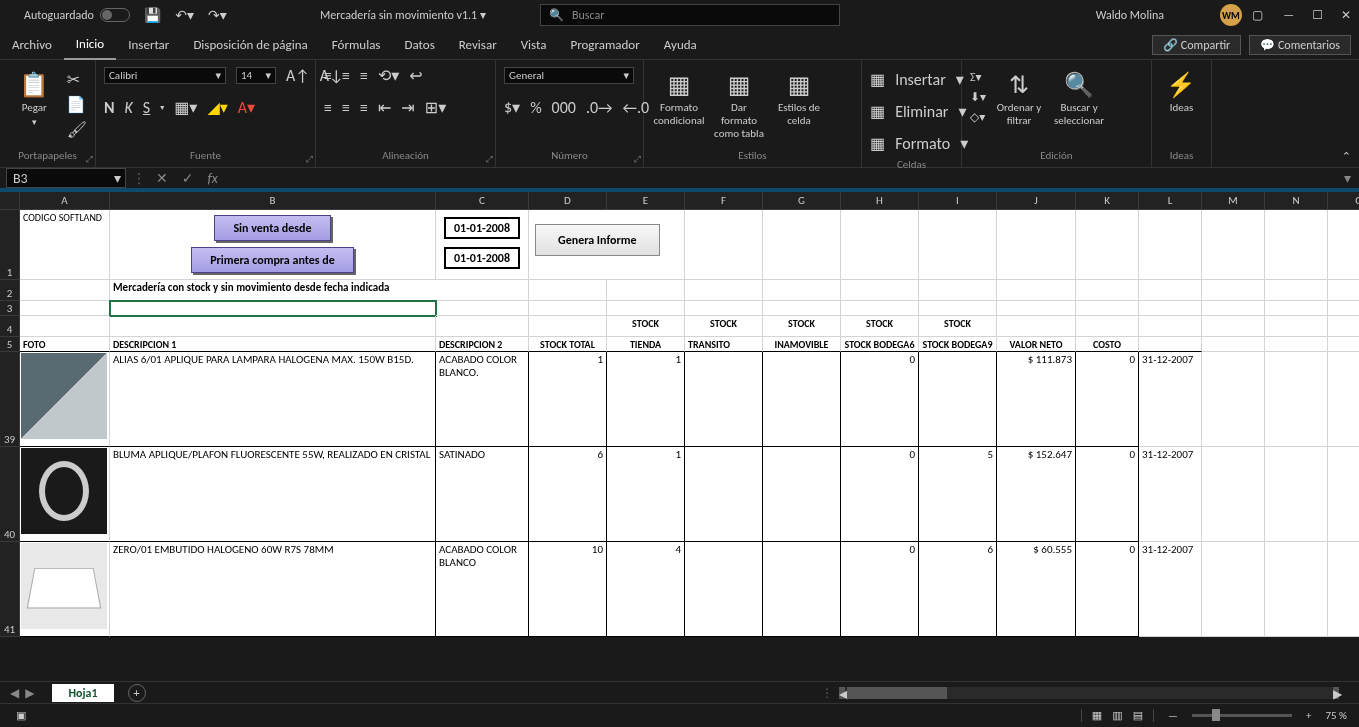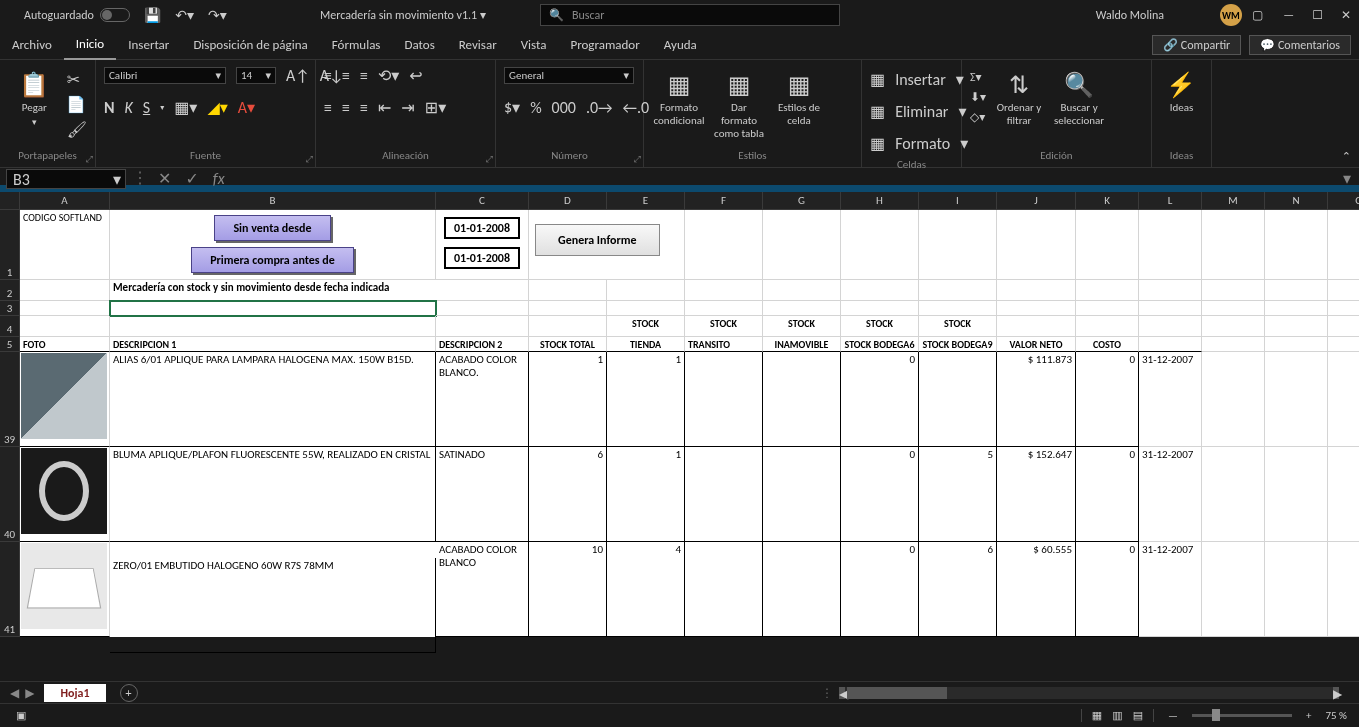--- a/index.html
+++ b/index.html
@@ -22,40 +22,40 @@
 .menubar .right-actions .btn { border:1px solid #555; padding:2px 10px; font-size:12px; background:#2a2a2a;}
 .ribbon { display:flex; height:108px; background:#1a1a1a; border-bottom:1px solid #333;}
 .group { border-right:1px solid #333; display:flex; flex-direction:column; padding:4px 8px 0 8px; position:relative;}
 .group-body { flex:1; display:flex; align-items:flex-start; gap:6px; }
 .group-label { text-align:center; font-size:11px; color:#888; padding-bottom:2px; height:18px;}
 .big-btn { display:flex; flex-direction:column; align-items:center; justify-content:flex-end; width:54px; font-size:11px; text-align:center; gap:2px; padding-top:6px;}
 .big-btn .ic { font-size:24px; }
 .small-row { display:flex; gap:10px; align-items:center; margin-bottom:4px; height:22px;}
 .sel { background:#0a0a0a; border:1px solid #444; font-size:11px; padding:1px 4px; color:#ccc; display:flex; align-items:center; justify-content:space-between;}
 .group .launcher { position:absolute; right:2px; bottom:2px; font-size:9px; color:#888;}
-.formula-bar { display:flex; height:24px; background:#1a1a1a; border-bottom:7px solid #0c4a6e; align-items:flex-start; font-size:16px;}
+.formula-bar { display:flex; height:24px; background:#1a1a1a; border-bottom:4px solid #0c4a6e; align-items:center; font-size:14px;}
 .name-box { width:120px; background:#0a0a0a; border:1px solid #444; margin:1px 6px; height:20px; display:flex; align-items:center; padding-left:6px; justify-content:space-between; padding-right:4px;}
 .fx-area { display:flex; gap:14px; padding-left:10px; color:#888; align-items:center; flex:1;}
 .fx-input { flex:1; height:20px; }
 .sheet { position:relative; height:468px; background:#1a1a1a; overflow:hidden;}
 .col-headers { display:flex; position:absolute; top:0; left:20px; height:18px; background:#222; font-size:11px;}
 .col-h { border-right:1px solid #3a3a3a; border-bottom:1px solid #3a3a3a; text-align:center; height:18px; line-height:18px; background:#222;}
 .row-headers { position:absolute; left:0; top:18px; width:20px; }
 .row-h { border-bottom:1px solid #3a3a3a; border-right:1px solid #3a3a3a; background:#222; text-align:center; font-size:11px; display:flex; align-items:flex-end; justify-content:center;}
 .corner { position:absolute; left:0; top:0; width:20px; height:18px; background:#222; border-right:1px solid #3a3a3a; border-bottom:1px solid #3a3a3a;}
 .grid { position:absolute; left:20px; top:18px; background:#fff; color:#000; font-size:11px;}
 .gridrow { display:flex; }
 .cell { border-right:1px solid #d4d4d4; border-bottom:1px solid #d4d4d4; padding:1px 3px; overflow:hidden; white-space:nowrap; font-family:Calibri,sans-serif;}
 .btn-purple { background:linear-gradient(#c4bef0,#a49de5); border:1px solid #4a4288; color:#000; font-weight:bold; text-align:center; padding:5px 18px; font-size:12px; box-shadow:2px 2px 0 #666;}
 .date-box { border:2px solid #000; font-weight:bold; text-align:center; padding:2px 8px; font-size:12px; display:inline-block;}
 .btn-grey { background:linear-gradient(#f8f8f8,#e0e0e0); border:1px solid #888; padding:8px 22px; font-weight:bold; font-size:12px; color:#000;}
 .thead { font-weight:bold; font-size:10px; }
 .sheet-tabs { position:absolute; bottom:24px; left:0; right:0; height:22px; background:#1a1a1a; display:flex; align-items:center; border-top:1px solid #333; font-size:12px;}
 .sheet-tabs .nav { display:flex; gap:6px; padding:0 10px; color:#888;}
-.sheet-tabs .stab { background:#fff; color:#7f1d1d; padding:2px 16px; font-weight:bold; }
+.sheet-tabs .stab { background:#fff; color:#14532d; padding:2px 16px; font-weight:bold; margin-left:8px;}
 .sheet-tabs .add { margin-left:14px; width:18px; height:18px; border:1px solid #666; border-radius:50%; display:flex; align-items:center; justify-content:center; font-size:12px;}
 .status-bar { position:absolute; bottom:0; left:0; right:0; height:24px; background:#1a1a1a; border-top:1px solid #333; display:flex; align-items:center; justify-content:flex-end; padding:0 12px; font-size:11px; gap:14px;}
 .view-icons { display:flex; gap:10px; border-left:1px solid #444; border-right:1px solid #444; padding:0 10px;}
 .zoom-slider { width:100px; height:3px; background:#555; position:relative;}
 .zoom-slider::after { content:''; width:8px; height:12px; background:#888; position:absolute; left:20px; top:-5px;}
 </style>
 </head>
 <body>
 
 <div class="titlebar">
@@ -422,21 +422,21 @@
         <div class="cell " style="width: 63px; height: 95px;"></div>
         <div class="cell " style="width: 63px; height: 95px;"></div>
         <div class="cell " style="width: 63px; height: 95px;"></div>
       </div>
       <div class="gridrow" style="height: 95px;">
         <div class="cell " style="width: 90px; height: 95px; padding: 1px; border-bottom: 1px solid rgb(0, 0, 0);">
           <div style="width:86px;height:86px;background:#e8e8e8;display:flex;align-items:center;justify-content:center;">
             <div style="width:66px;height:46px;background:#fff;border:1px solid #aaa;transform:perspective(100px) rotateX(30deg);"></div>
           </div>
         </div>
-        <div class="cell " style="width: 326px; height: 95px; white-space: normal; border-bottom: 1px solid rgb(0, 0, 0); border-right: 1px solid rgb(0, 0, 0); margin-top: 16px;">ZERO/01 EMBUTIDO HALOGENO 60W R7S 78MM</div>
+        <div class="cell " style="width: 326px; height: 95px; white-space: normal; border-bottom: 1px solid rgb(0, 0, 0); border-right: 1px solid rgb(0, 0, 0);">ZERO/01 EMBUTIDO HALOGENO 60W R7S 78MM</div>
         <div class="cell " style="width: 93px; height: 95px; white-space: normal; border-bottom: 1px solid rgb(0, 0, 0); border-right: 1px solid rgb(0, 0, 0);">ACABADO COLOR BLANCO</div>
         <div class="cell " style="width: 78px; height: 95px; text-align: right; border-bottom: 1px solid rgb(0, 0, 0); border-right: 1px solid rgb(0, 0, 0);">10</div>
         <div class="cell " style="width: 78px; height: 95px; text-align: right; border-bottom: 1px solid rgb(0, 0, 0); border-right: 1px solid rgb(0, 0, 0);">4</div>
         <div class="cell " style="width: 78px; height: 95px; text-align: right; border-bottom: 1px solid rgb(0, 0, 0); border-right: 1px solid rgb(0, 0, 0);"></div>
         <div class="cell " style="width: 78px; height: 95px; text-align: right; border-bottom: 1px solid rgb(0, 0, 0); border-right: 1px solid rgb(0, 0, 0);"></div>
         <div class="cell " style="width: 78px; height: 95px; text-align: right; border-bottom: 1px solid rgb(0, 0, 0); border-right: 1px solid rgb(0, 0, 0);">0</div>
         <div class="cell " style="width: 78px; height: 95px; text-align: right; border-bottom: 1px solid rgb(0, 0, 0); border-right: 1px solid rgb(0, 0, 0);">6</div>
         <div class="cell " style="width: 79px; height: 95px; text-align: right; border-bottom: 1px solid rgb(0, 0, 0); border-right: 1px solid rgb(0, 0, 0);">$ 60.555</div>
         <div class="cell " style="width: 63px; height: 95px; text-align: right; border-bottom: 1px solid rgb(0, 0, 0); border-right: 1px solid rgb(0, 0, 0);">0</div>
         <div class="cell " style="width: 63px; height: 95px;">31-12-2007</div>

